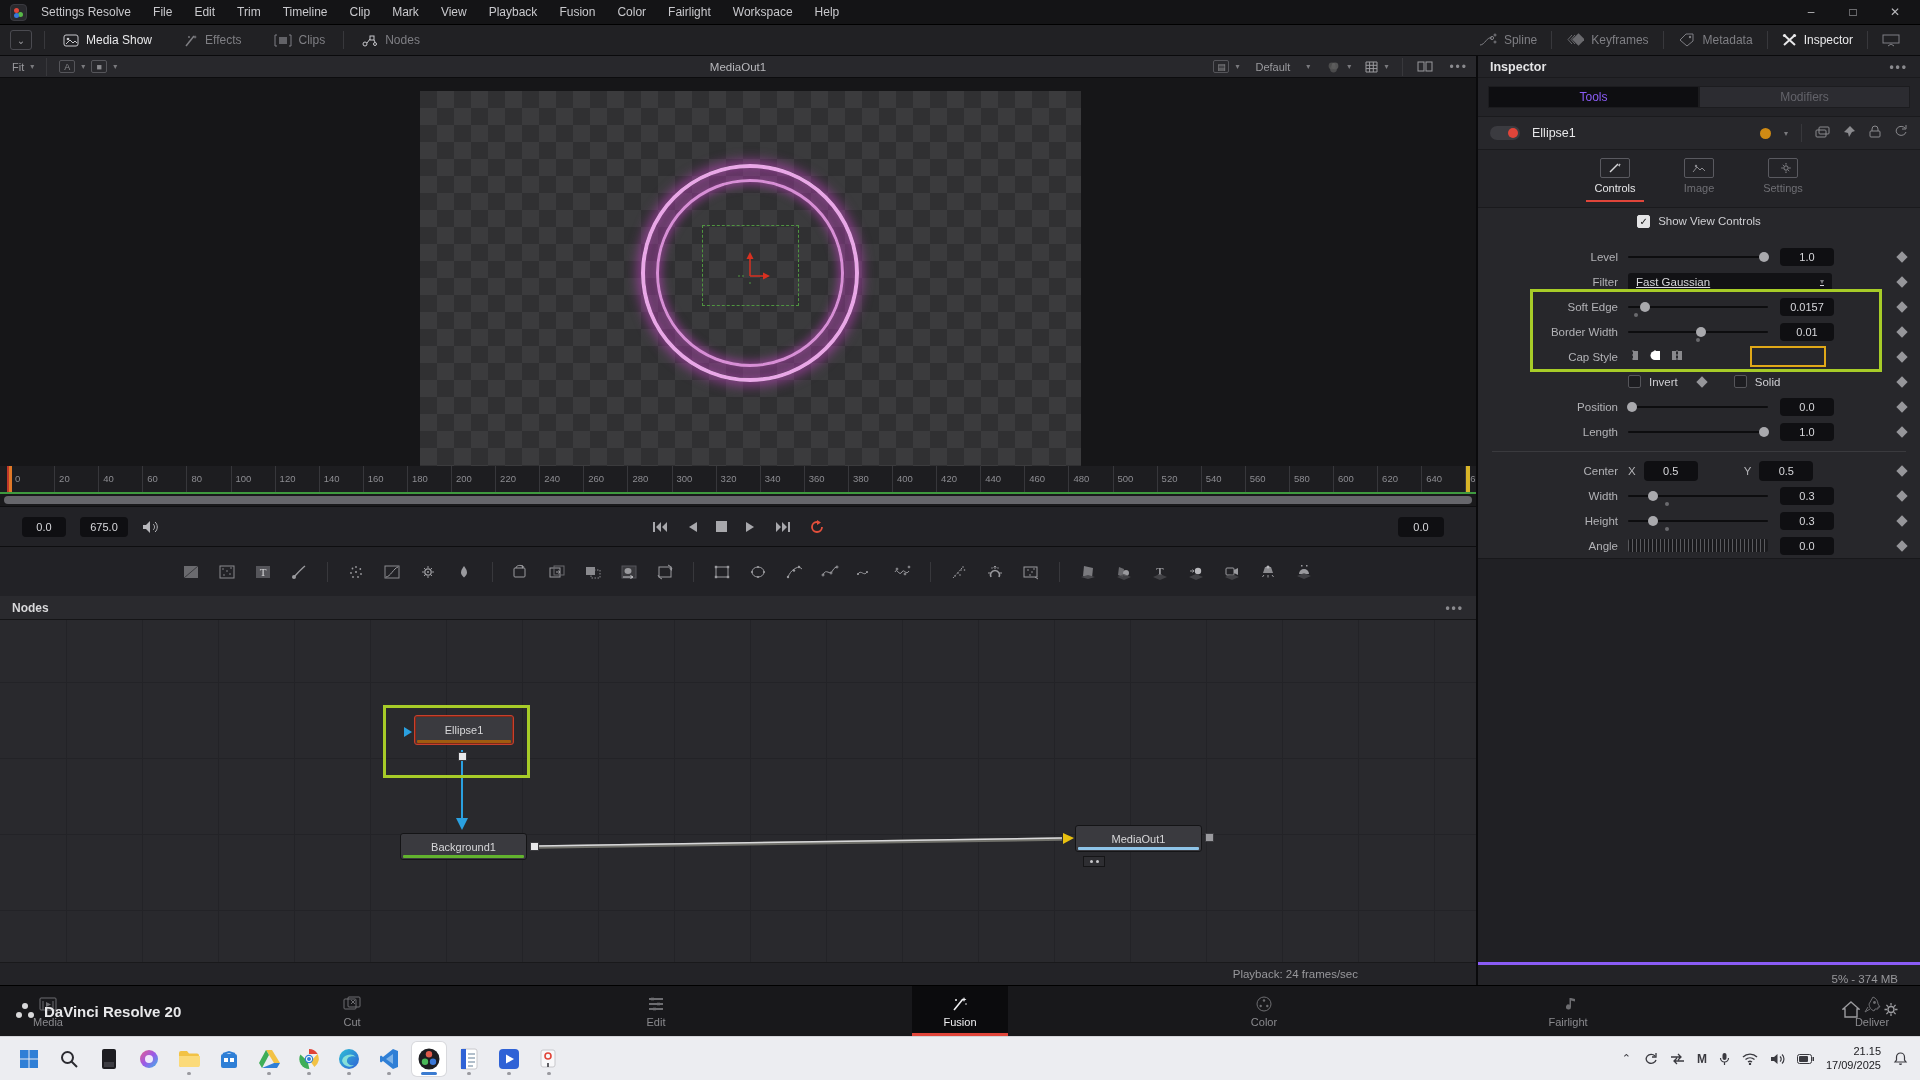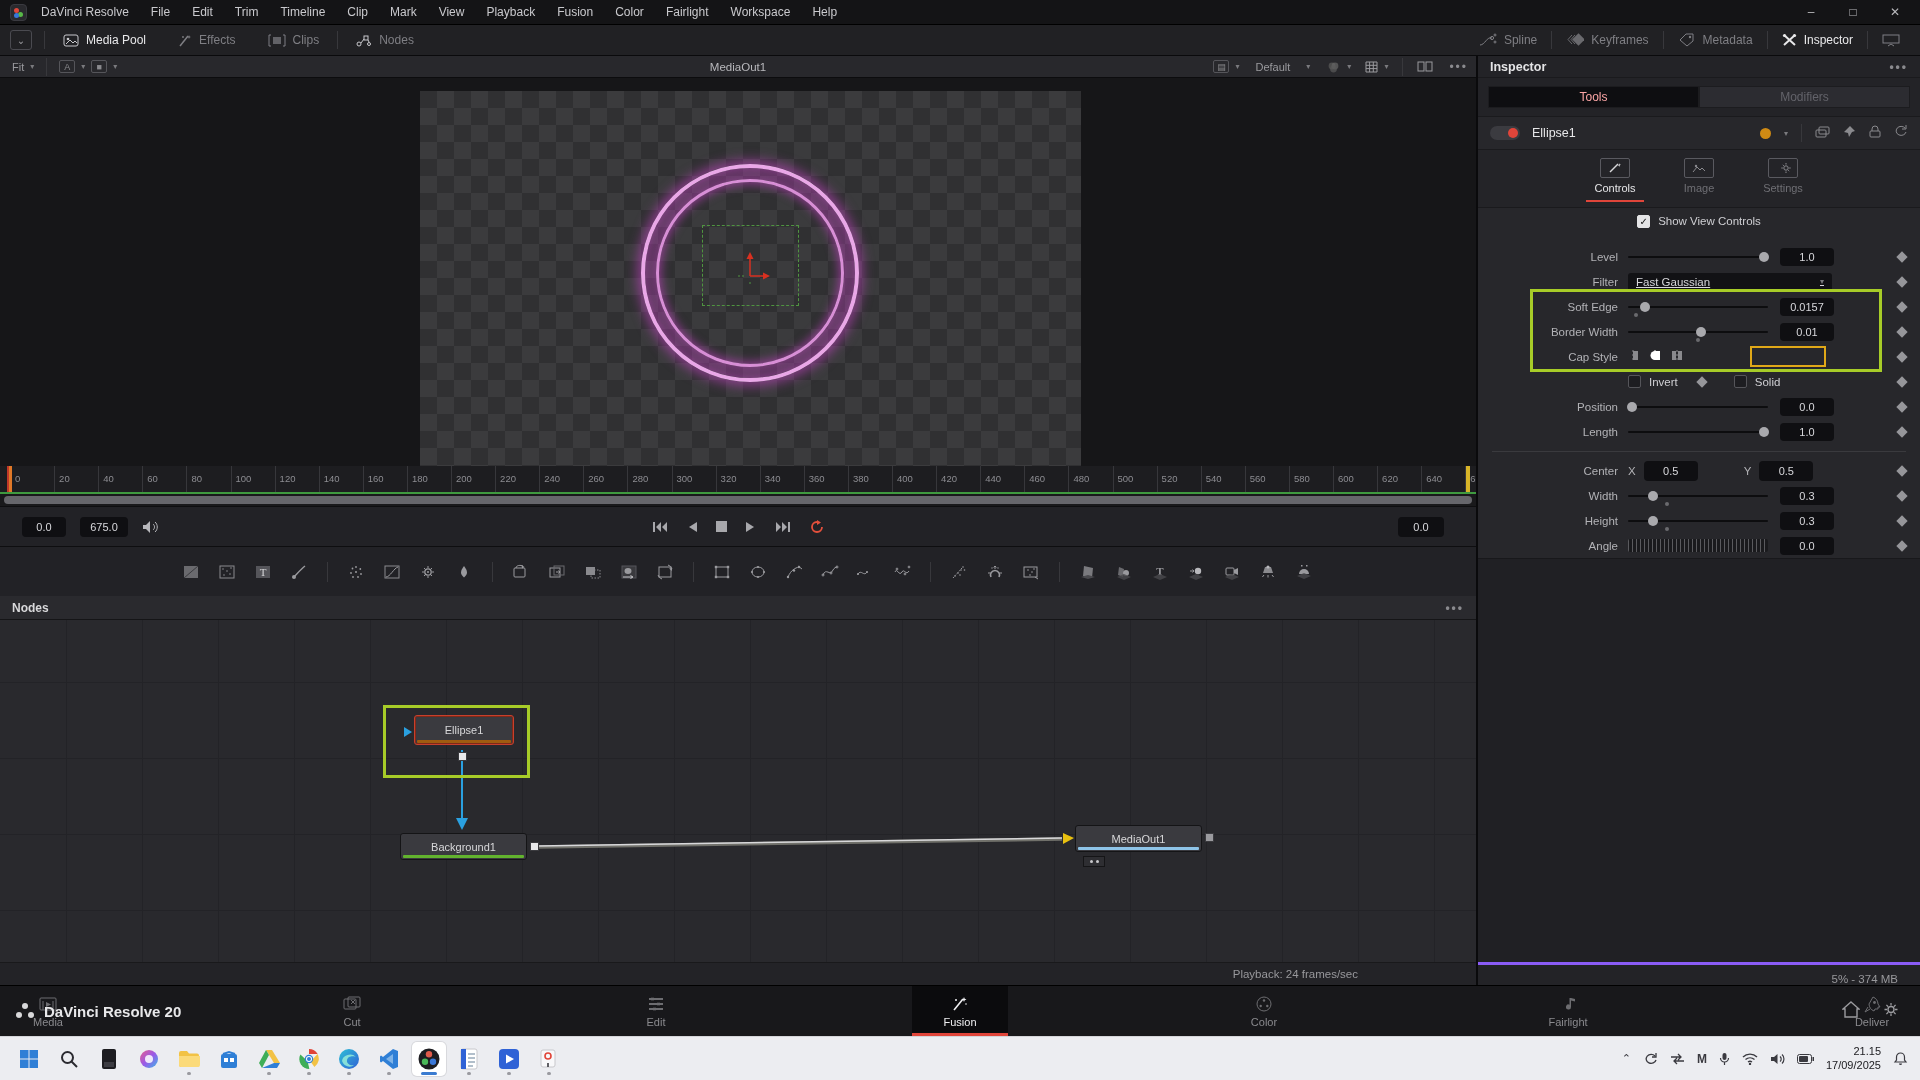--- a/index.html
+++ b/index.html
@@ -103,21 +103,21 @@
   .gnode .stripe{position:absolute;left:2px;right:2px;bottom:1px;height:3px;border-radius:1px;}
   .status-strip { height:23px; background:#232327; border-top:1px solid #19191b; display:flex; align-items:center;
     justify-content:flex-end; padding-right:118px; color:#98989c; font-size:11.5px; flex:0 0 auto;}
 
   
   .insp-header { height:22px; display:flex; align-items:center; padding:0 12px; color:#e4e4e6;
     font-size:12.5px; font-weight:bold; border-bottom:1px solid #1a1a1d; flex:0 0 auto;}
   .insp-tabs { padding:8px 10px; display:flex; flex:0 0 auto;}
   .itab { flex:1; height:22px; font-size:12px; display:flex; align-items:center; justify-content:center;
     background:#2c2c31; color:#63636a; border:1px solid #1c1c1f;}
-  .itab.active { background:#0e0e11; color:#fca5a5; }
+  .itab.active { background:#0e0e11; color:#8b5cf6; }
   .node-row { height:34px; display:flex; align-items:center; padding:0 12px; border-top:1px solid #1a1a1d;
     border-bottom:1px solid #1a1a1d; flex:0 0 auto; background:#27272b;}
   .toggle { width:30px; height:14px; border-radius:7px; background:#3b3b40; position:relative; margin-right:12px;}
   .toggle i { position:absolute; right:2px; top:2px; width:10px; height:10px; border-radius:50%; background:#e0453a;}
   .node-name { color:#e6e6e8; font-size:12.5px; }
   .node-row-icons { margin-left:auto; display:flex; align-items:center; gap:13px; }
   .colordot { width:11px; height:11px; border-radius:50%; background:#cf8a14; }
   .cat-tabs { height:58px; display:flex; justify-content:center; gap:26px; padding-top:8px; background:#242428;
     border-bottom:1px solid #1a1a1d; flex:0 0 auto;}
   .cat { display:flex; flex-direction:column; align-items:center; gap:4px; font-size:11px; color:#6f6f74; }
@@ -190,21 +190,21 @@
 
 <div class="app">
 
   <div class="menubar">
     <div class="appicon">
         <i></i>
         <i></i>
         <i></i>
       </div>
     <div id="menu-items" style="display:flex;">
-        <div class="menu-item">DaVinci Resolve</div>
+        <div class="menu-item">Settings Resolve</div>
         <div class="menu-item">File</div>
         <div class="menu-item">Edit</div>
         <div class="menu-item">Trim</div>
         <div class="menu-item">Timeline</div>
         <div class="menu-item">Clip</div>
         <div class="menu-item">Mark</div>
         <div class="menu-item">View</div>
         <div class="menu-item">Playback</div>
         <div class="menu-item">Fusion</div>
         <div class="menu-item">Color</div>
@@ -224,21 +224,21 @@
       <div class="panel-toggle">⌄</div>
       <div class="tb-sep"></div>
       <div class="tb-btn active">
         <span class="icon12">
             <svg width="16" height="13">
               <rect x="1" y="1" width="14" height="11" rx="2" fill="none" stroke="#c8c8cc"></rect>
               <circle cx="5" cy="5" r="1.3" fill="#c8c8cc"></circle>
               <path d="M3 10 L7 6 L10 9 L12 7 L14 9" stroke="#c8c8cc" fill="none"></path>
             </svg>
           </span>
-        <span>Media Pool</span>
+        <span>Media Show</span>
       </div>
       <div class="tb-btn">
         <span class="icon12">
             <svg width="14" height="13">
               <path d="M2 12 L10 2" stroke="#7f7f84" stroke-width="1.5"></path>
               <path d="M11 1 l.6 1.6 L13 3 l-1.4.6 L11 5 l-.5-1.4 L9 3 l1.5-.4 Z" fill="#7f7f84"></path>
               <circle cx="5" cy="3" r=".9" fill="#7f7f84"></circle>
             </svg>
           </span>
         <span>Effects</span>

